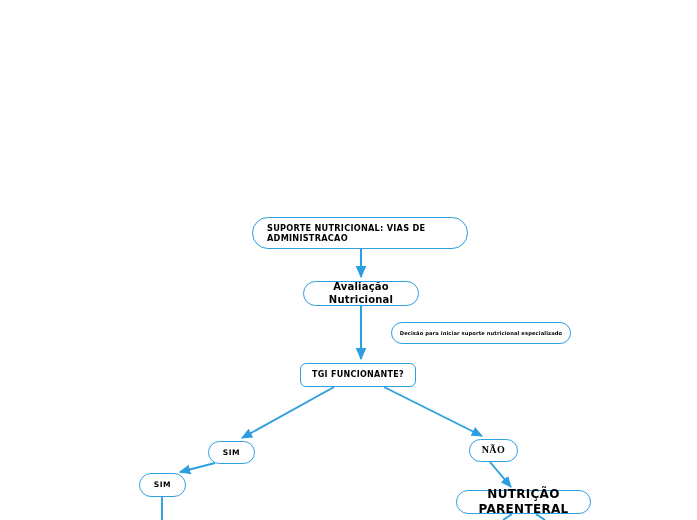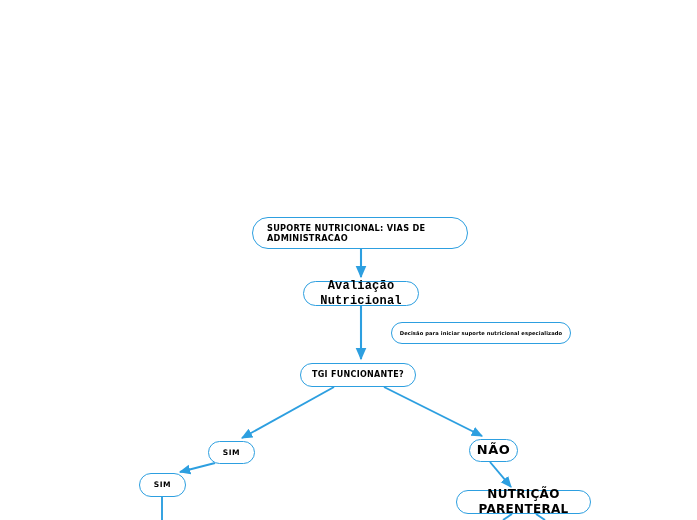--- a/index.html
+++ b/index.html
@@ -57,40 +57,40 @@
     height: 32px;
     font-size: 8.2px;
     letter-spacing: 0.25px;
     padding: 0 14px;
   }
   .n-aval {
     left: 291px;
     top: 281px;
     width: 116px;
     height: 25px;
-    font-size: 12px;
+    font-size: 10px;
     letter-spacing: 0.2px;
-    font-family: Liberation Mono, monospace;
   }
   .n-note {
     left: 379px;
     top: 322px;
     width: 180px;
     height: 22px;
     font-size: 5.2px;
     letter-spacing: 0.1px;
     border-width: 1.3px;
   }
   .n-tgi {
     left: 288px;
     top: 363px;
     width: 116px;
     height: 24px;
     font-size: 8px;
     letter-spacing: 0.3px;
+    border-radius: 6px;
   }
   .n-sim1 {
     left: 196px;
     top: 441px;
     width: 47px;
     height: 23px;
     font-size: 7.6px;
     letter-spacing: 0.5px;
   }
   .n-sim2 {
@@ -99,22 +99,23 @@
     width: 47px;
     height: 24px;
     font-size: 7.6px;
     letter-spacing: 0.5px;
   }
   .n-nao {
     left: 457px;
     top: 439px;
     width: 49px;
     height: 23px;
-    font-size: 13px;
+    font-size: 10px;
     letter-spacing: 0.5px;
+    font-family: Liberation Serif, serif;
   }
   .n-np {
     left: 444px;
     top: 490px;
     width: 135px;
     height: 24px;
     font-size: 12px;
     letter-spacing: 0.3px;
   }
 </style>

